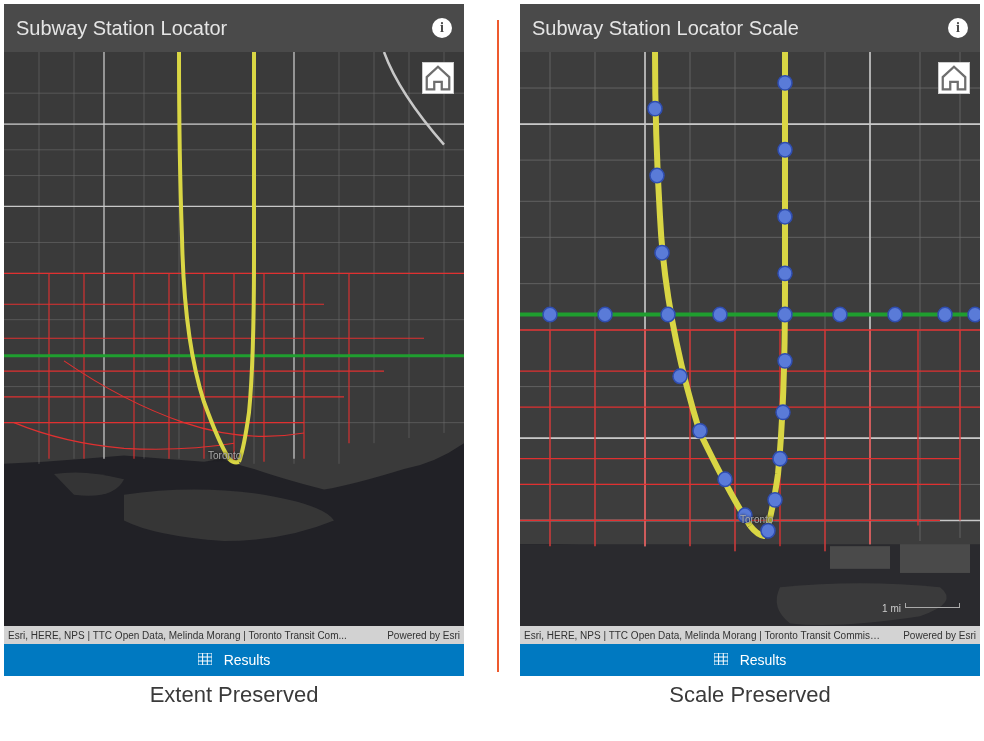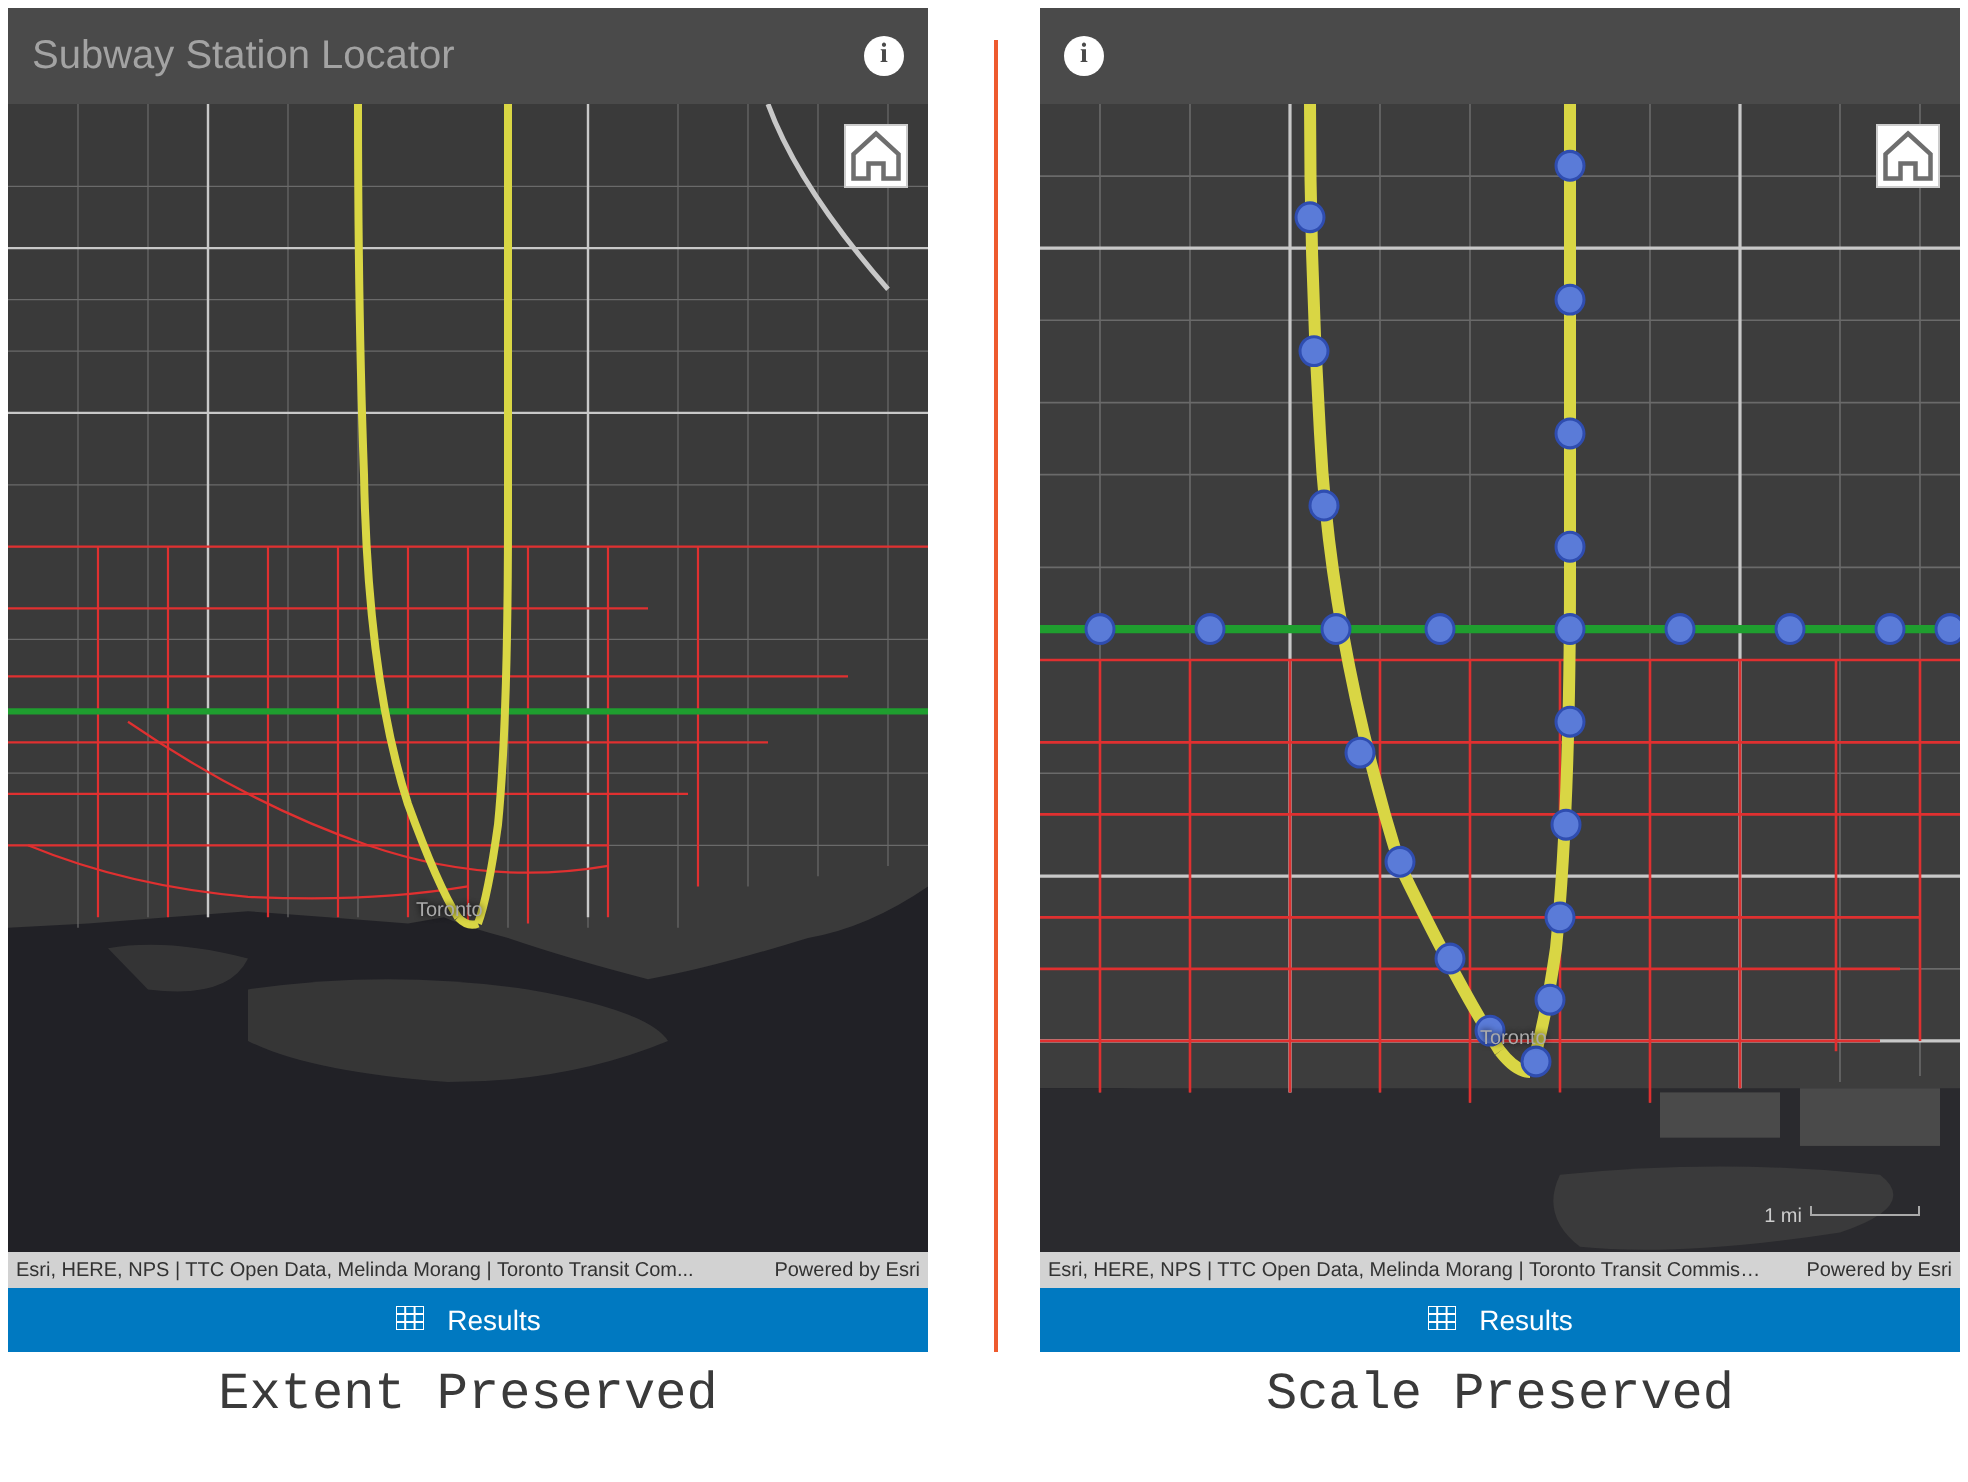--- a/index.html
+++ b/index.html
@@ -40,21 +40,21 @@
   }
   .header {
     height: 48px;
     background: #4a4a4a;
     display: flex;
     align-items: center;
     justify-content: space-between;
     padding: 0 12px;
   }
   .header-title {
-    color: #a3a3a3;
+    color: #e5e5e5;
     font-size: 20px;
     font-weight: 300;
   }
   .info-btn {
     width: 20px;
     height: 20px;
     border-radius: 50%;
     background: #fff;
     color: #4a4a4a;
     display: flex;
@@ -133,25 +133,25 @@
     align-items: center;
     justify-content: center;
     font-size: 14px;
     cursor: pointer;
     gap: 12px;
   }
   .results-icon {
     display: inline-block;
   }
   .caption {
-    font-size: 26px;
+    font-size: 22px;
     color: #3a3a3a;
     font-weight: 400;
     margin-top: 6px;
-    font-family: Liberation Mono, monospace;
+    font-family: Liberation Sans, sans-serif;
   }
   .city-label {
     position: absolute;
     color: #aaa;
     font-size: 10px;
     text-shadow: 0 0 3px #000;
     pointer-events: none;
     margin-top: 22px;
   }
 </style>
@@ -231,20 +231,21 @@
       </div>
     </div>
     <div class="caption">Extent Preserved</div>
   </div>
 
   <div class="divider"></div>
 
   <div class="panel">
     <div class="app">
       <div class="header">
+        <div class="header-title">Subway Station Locator Scale</div>
         <div class="info-btn">i</div>
       </div>
       <div class="map">
         <svg viewBox="0 0 460 575" preserveAspectRatio="none">
 
           <rect x="0" y="0" width="460" height="575" fill="#212126"></rect>
 
           <path d="M0,0 H460 V490 Q430,500 380,505 Q320,515 270,508 Q225,498 200,490 L150,485 L90,480 L40,478 L0,478 Z" fill="#3d3d3d"></path>
           <path d="M0,478 H460 V575 H0 Z" fill="#2a2a2e"></path>
 

